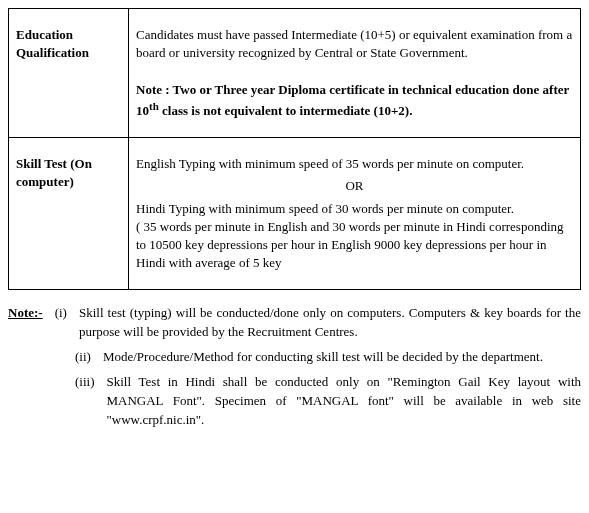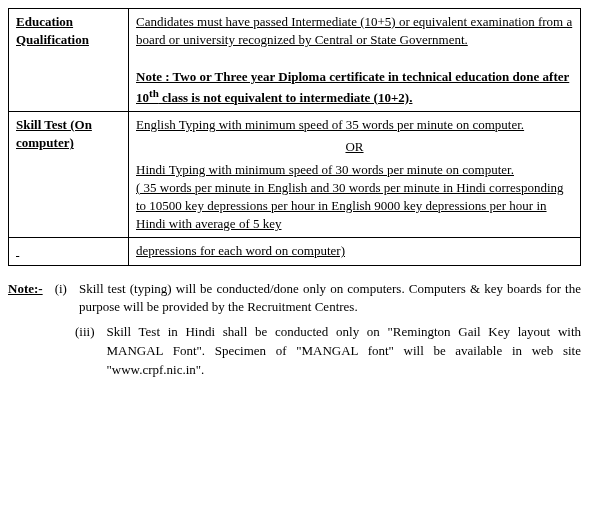--- a/index.html
+++ b/index.html
@@ -16,24 +16,23 @@
       min-height: 513px;
       padding: 8px;
     }
     table {
       width: 100%;
       border-collapse: collapse;
       margin-bottom: 10px;
     }
     td {
       border: 1px solid #000;
-      padding: 4px 7px;
+      padding: 17px 7px;
       vertical-align: top;
       line-height: 1.4;
-      text-decoration: underline;
     }
     .left-col {
       width: 120px;
       font-weight: bold;
     }
     .right-col {
       width: auto;
     }
     .or-line {
       text-align: center;
@@ -90,35 +89,34 @@
     <tr>
       <td class="left-col">Skill Test (On computer)</td>
       <td class="right-col">
         <p>English Typing with minimum speed of 35 words per minute on computer.</p>
         <p class="or-line">OR</p>
         <p>Hindi Typing with minimum speed of 30 words per minute on computer.</p>
         <p>( 35 words per minute in English and 30 words per minute in Hindi corresponding to 10500 key depressions per hour in English 9000 key depressions per hour in Hindi with average of 5 key</p>
       </td>
     </tr>
 
-    <tr>
-      <td class="left-col">&nbsp;</td>
-      <td class="right-col">
-        depressions for each word on computer)
-      </td>
-    </tr>
   </tbody>
 </table>
 
 <div class="note-section">
   <ul class="note-list">
     <li class="note-item">
       <span class="note-num note-label">Note:-</span>
       <span>(i)</span>
       <span class="note-text">Skill test (typing) will be conducted/done only on computers. Computers &amp; key boards for the purpose will be provided by the Recruitment Centres.</span>
     </li>
     <li class="note-item">
       <span class="note-num" style="min-width:55px;">&nbsp;</span>
+      <span>(ii)</span>
+      <span class="note-text">Mode/Procedure/Method for conducting skill test will be decided by the department.</span>
+    </li>
+    <li class="note-item">
+      <span class="note-num" style="min-width:55px;">&nbsp;</span>
       <span>(iii)</span>
       <span class="note-text">Skill Test in Hindi shall be conducted only on "Remington Gail Key layout with MANGAL Font". Specimen of "MANGAL font" will be available in  web site "www.crpf.nic.in".</span>
     </li>
   </ul>
 </div>
 
 </body></html>

